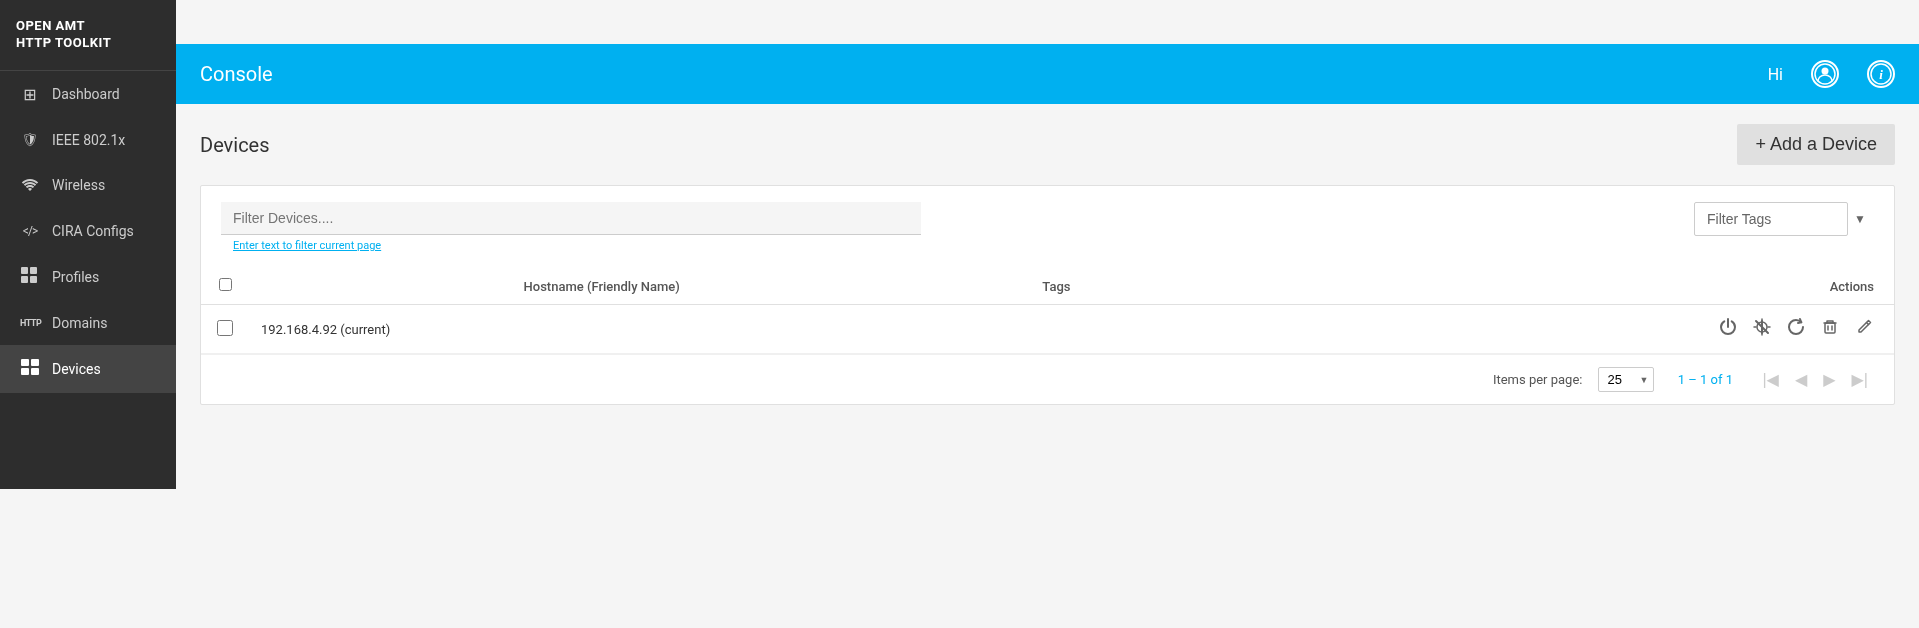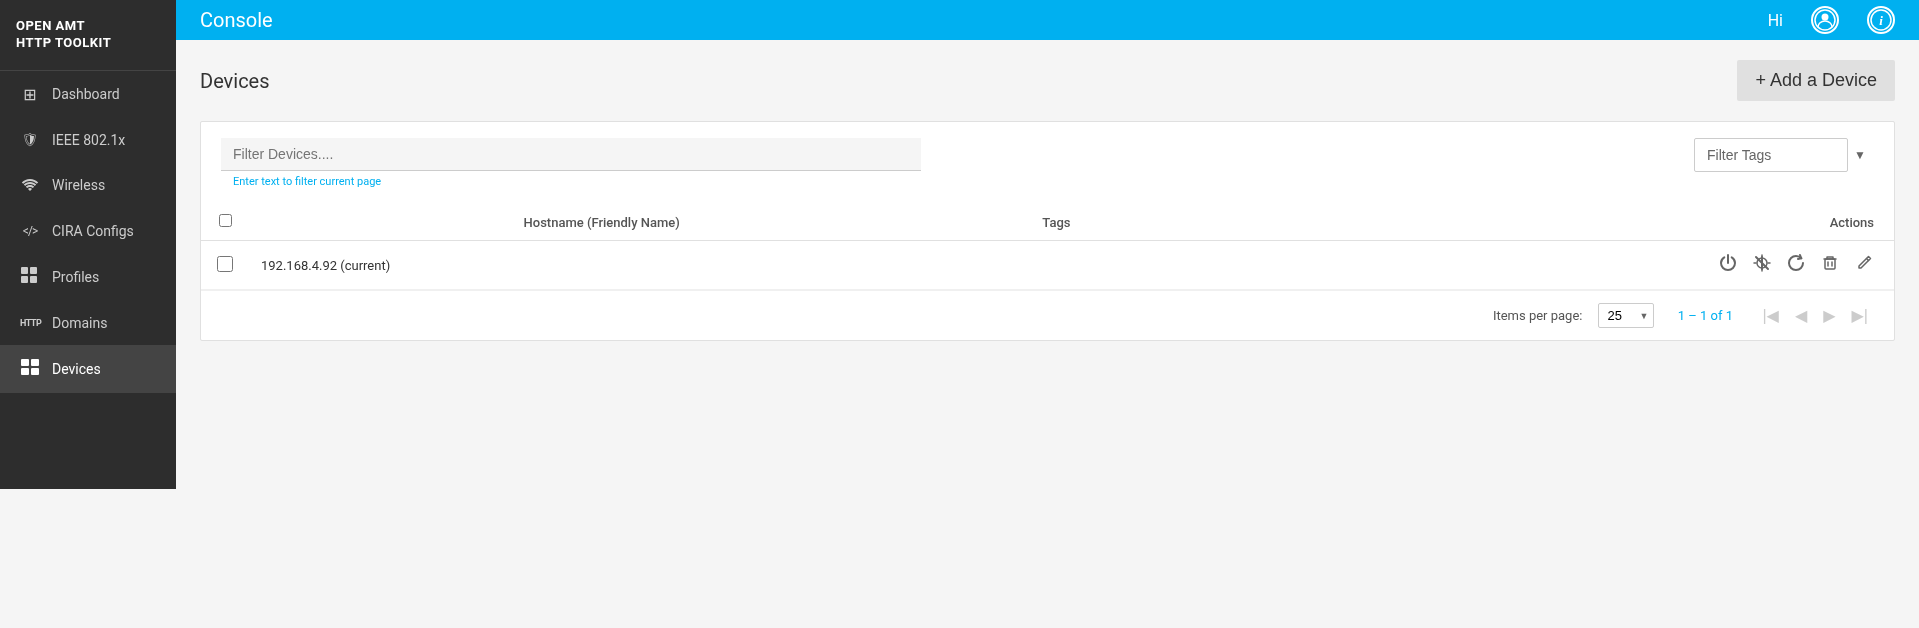--- a/index.html
+++ b/index.html
@@ -47,26 +47,27 @@
       flex: 1;
       display: flex;
       flex-direction: column;
       height: 628px;
       overflow: hidden;
     }
 
     
     .top-header {
       background: #00b0f0;
-      height: 40px;
+      height: 60px;
       display: flex;
       align-items: center;
       justify-content: space-between;
       padding: 0 24px;
       flex-shrink: 0;
+      margin-top: 44px;
     }
     .top-header-title {
       color: #fff;
       font-size: 20px;
       font-weight: 400;
     }
     .top-header-right {
       display: flex;
       align-items: center;
       gap: 28px;
@@ -130,20 +131,21 @@
       padding: 8px 12px;
       font-size: 14px;
       color: #999;
       outline: none;
     }
     .filter-hint {
       font-size: 11px;
       color: #00b0f0;
       margin-top: 4px;
       padding-left: 12px;
+      text-decoration: underline;
     }
     .filter-tags-wrapper {
       position: relative;
       min-width: 180px;
     }
     .filter-tags-select {
       appearance: none;
       border: 1px solid #ccc;
       border-radius: 2px;
       padding: 8px 32px 8px 12px;

